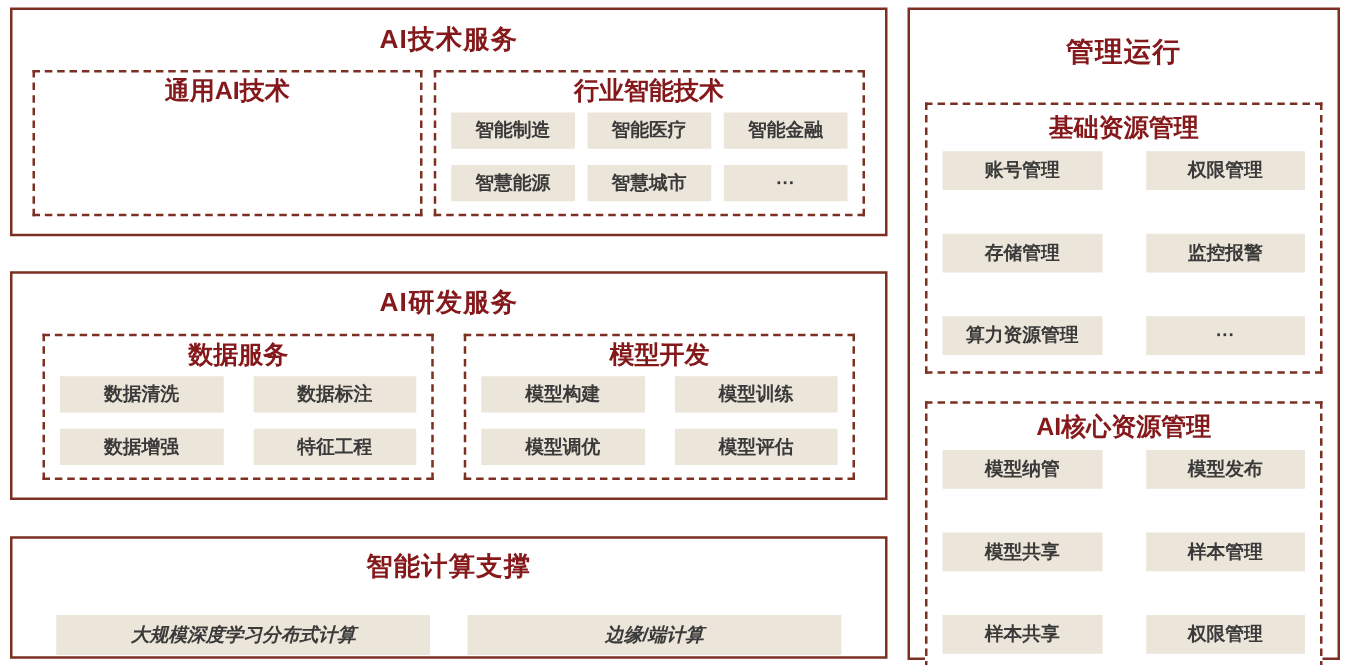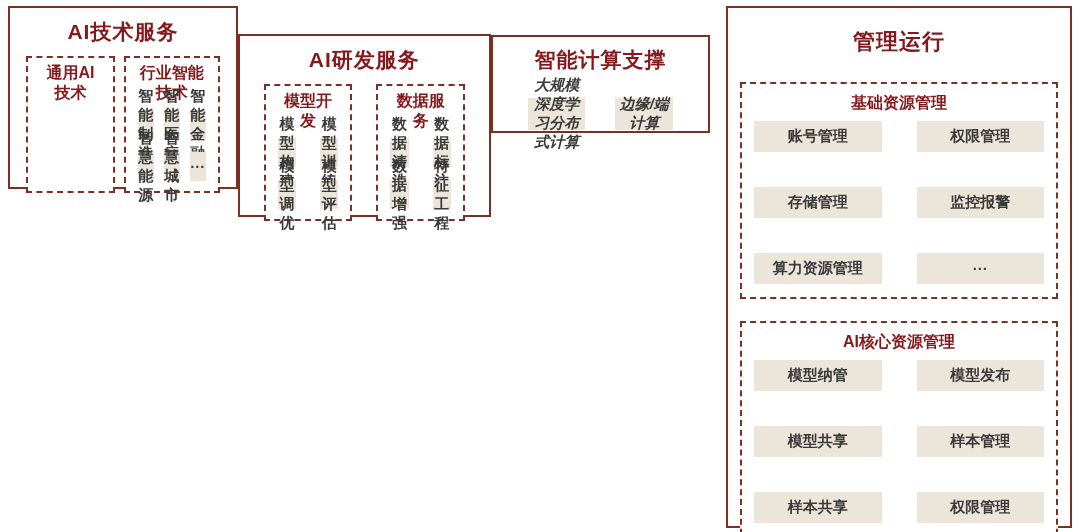--- a/index.html
+++ b/index.html
@@ -2,28 +2,28 @@
 <html style="--border: #7b3022; --title: #84181a; --itemBg: #ece5d9; --itemText: #3a3a3a;"><head>
 <meta charset="utf-8">
 <style>
   * { margin:0; padding:0; box-sizing:border-box; }
   html,body { background:#ffffff; }
   body {
     width:1080px; height:532px; overflow:hidden;
     font-family:"Liberation Sans", sans-serif;
   }
   .page { position:relative; width:1080px; height:532px; padding:6px 8px 5px 8px; display:flex; gap:16px; }
-  .left-col { width:702px; display:flex; flex-direction:row; }
+  .left-col { width:702px; display:flex; flex-direction:column; }
   .right-col { width:346px; }
 
   .box { border:2px solid var(--border); background:#fff; }
   .box-title { text-align:center; color:var(--title); font-size:21px; line-height:28px; font-weight:bold; letter-spacing:1px; }
 
   .group { border:2px dashed var(--border); background:#fff; }
-  .group-title { text-align:center; color:var(--title); font-size:16px; line-height:20px; font-weight:bold; }
+  .group-title { text-align:center; color:var(--title); font-size:20px; line-height:20px; font-weight:bold; }
 
   .grid { display:grid; }
   .cols-2 { grid-template-columns:1fr 1fr; }
   .cols-3 { grid-template-columns:1fr 1fr 1fr; }
 
   .item {
     background:var(--itemBg); color:var(--itemText);
     font-size:15px; font-weight:600; text-align:center;
     display:flex; align-items:center; justify-content:center;
     height:29px;
@@ -81,35 +81,35 @@
             <div class="item">···</div>
           </div>
         </div>
       </div>
     </section>
 
     <section class="box box-svc box2">
       <h2 class="box-title">AI研发服务</h2>
       <div class="groups">
         <div class="group">
+          <h3 class="group-title">数据服务</h3>
+          <div class="grid cols-2">
+            <div class="item">数据清洗</div>
+            <div class="item">数据标注</div>
+            <div class="item">数据增强</div>
+            <div class="item">特征工程</div>
+          </div>
+        </div>
+        <div class="group">
           <h3 class="group-title">模型开发</h3>
           <div class="grid cols-2">
             <div class="item">模型构建</div>
             <div class="item">模型训练</div>
             <div class="item">模型调优</div>
             <div class="item">模型评估</div>
-          </div>
-        </div>
-        <div class="group">
-          <h3 class="group-title">数据服务</h3>
-          <div class="grid cols-2">
-            <div class="item">数据清洗</div>
-            <div class="item">数据标注</div>
-            <div class="item">数据增强</div>
-            <div class="item">特征工程</div>
           </div>
         </div>
       </div>
     </section>
 
     <section class="box box3">
       <h2 class="box-title">智能计算支撑</h2>
       <div class="bare-items">
         <div class="item">大规模深度学习分布式计算</div>
         <div class="item">边缘/端计算</div>

